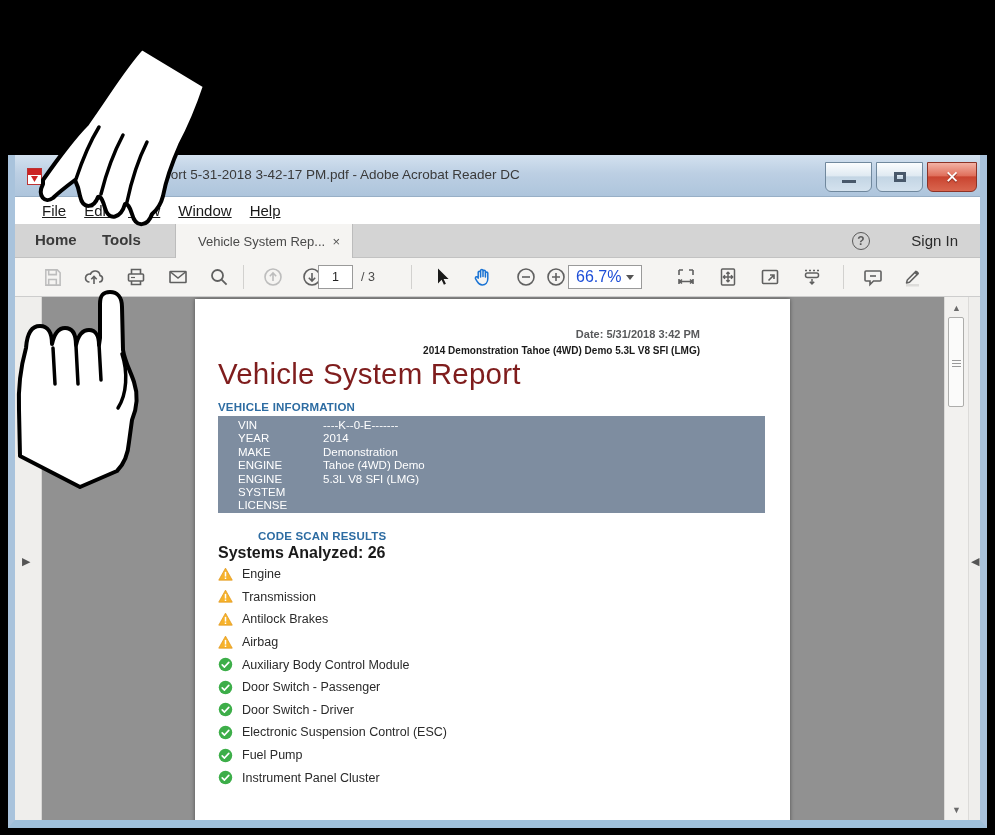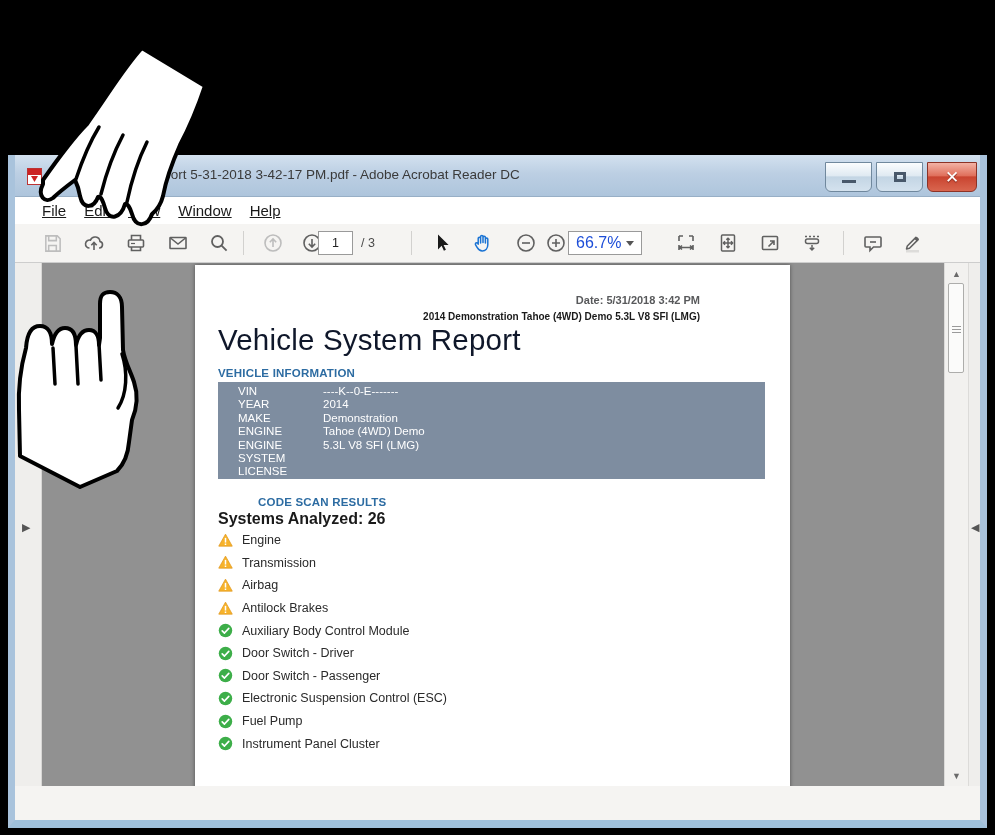--- a/index.html
+++ b/index.html
@@ -74,21 +74,21 @@
     border:1px solid #adadab; border-radius:2px; }
   #sb-thumb .grip { position:absolute; left:3px; top:42px; width:9px; border-top:1px solid #9a9a9a;
     box-shadow:0 3px 0 #9a9a9a, 0 6px 0 #9a9a9a; }
 
   
   #page { position:absolute; left:153px; top:2px; width:595px; height:560px; background:#fff;
     box-shadow:0 0 4px rgba(0,0,0,.45); }
   .rline { position:absolute; left:0; width:505px; text-align:right; white-space:nowrap; }
   #doc-date { top:29px; font-size:11px; font-weight:bold; color:#58595b; }
   #doc-vehicle { top:46px; font-size:10px; font-weight:bold; color:#1a1a1a; }
-  #doc-title { position:absolute; left:23px; top:58px; font-size:29.5px; color:#0f172a; letter-spacing:.2px; }
+  #doc-title { position:absolute; left:23px; top:58px; font-size:29.5px; color:#7f1d1d; letter-spacing:.2px; }
   .bluehead { position:absolute; left:23px; font-size:11.5px; font-weight:bold; color:#2d6ca2; letter-spacing:.2px; }
   #info-head { top:102px; }
   #scan-head { top:231px;margin-left:40px; }
   #info-table { position:absolute; left:23px; top:117px; width:547px; height:97px; background:#7e8da0;
     padding:3px 0 0 20px; }
   .irow { display:flex; height:13.4px; line-height:13.4px; font-size:11.5px; color:#fff; }
   .irow .l { width:85px; }
   #systems { position:absolute; left:23px; top:245px; font-size:16px; font-weight:bold; color:#1a1a1a; }
   #scan-list { position:absolute; left:23px; top:264px; width:420px; }
   .scan-item { height:22.6px; display:flex; align-items:center; }
@@ -124,20 +124,30 @@
     </div>
 
     <div id="menubar">
       <span class="menu-item">File</span>
       <span class="menu-item">Edit</span>
       <span class="menu-item">View</span>
       <span class="menu-item">Window</span>
       <span class="menu-item">Help</span>
     </div>
 
+    <div id="tabbar">
+      <span class="tab-plain" id="tab-home">Home</span>
+      <span class="tab-plain" id="tab-tools">Tools</span>
+      <div id="tab-doc">
+        <span class="lbl">Vehicle System Rep...</span>
+        <span class="x">×</span>
+      </div>
+      <span id="help-circ">?</span>
+      <span id="signin">Sign In</span>
+    </div>
 
     <div id="toolbar">
       <div class="tbtn" style="left:20px">
         <svg class="ic" width="21" height="21" viewBox="0 0 22 22" fill="none" stroke="#bdbdbd" stroke-width="1.6">
             <path d="M4 3h12l3 3v13H4z"></path>
             <path d="M7 3v5h8V3M7 19v-6h8v6"></path>
           </svg>
       </div>
       <div class="tbtn" style="left:62px">
         <svg class="ic" width="22" height="22" viewBox="0 0 22 22" fill="none" stroke="#606060" stroke-width="1.6">
@@ -319,50 +329,50 @@
                   <rect x="7.2" y="11.2" width="1.6" height="1.6" fill="#fff"></rect>
                 </svg>
                 <span class="sl">Transmission</span>
               </div>
             <div class="scan-item">
                 <svg class="si" viewBox="0 0 16 16">
                   <path d="M8 1.2 15.2 14H.8z" fill="#f7b32b" stroke="#e0961a" stroke-width=".8"></path>
                   <rect x="7.2" y="5.2" width="1.6" height="5" fill="#fff"></rect>
                   <rect x="7.2" y="11.2" width="1.6" height="1.6" fill="#fff"></rect>
                 </svg>
-                <span class="sl">Airbag</span>
+                <span class="sl">Antilock Brakes</span>
               </div>
             <div class="scan-item">
                 <svg class="si" viewBox="0 0 16 16">
                   <path d="M8 1.2 15.2 14H.8z" fill="#f7b32b" stroke="#e0961a" stroke-width=".8"></path>
                   <rect x="7.2" y="5.2" width="1.6" height="5" fill="#fff"></rect>
                   <rect x="7.2" y="11.2" width="1.6" height="1.6" fill="#fff"></rect>
                 </svg>
-                <span class="sl">Antilock Brakes</span>
+                <span class="sl">Airbag</span>
               </div>
             <div class="scan-item">
                 <svg class="si" viewBox="0 0 16 16">
                   <circle cx="8" cy="8" r="7.2" fill="#3dae49"></circle>
                   <path d="m4.5 8.3 2.4 2.4 4.6-5" fill="none" stroke="#fff" stroke-width="1.8" stroke-linecap="round" stroke-linejoin="round"></path>
                 </svg>
                 <span class="sl">Auxiliary Body Control Module</span>
               </div>
             <div class="scan-item">
                 <svg class="si" viewBox="0 0 16 16">
                   <circle cx="8" cy="8" r="7.2" fill="#3dae49"></circle>
                   <path d="m4.5 8.3 2.4 2.4 4.6-5" fill="none" stroke="#fff" stroke-width="1.8" stroke-linecap="round" stroke-linejoin="round"></path>
                 </svg>
+                <span class="sl">Door Switch - Passenger</span>
+              </div>
+            <div class="scan-item">
+                <svg class="si" viewBox="0 0 16 16">
+                  <circle cx="8" cy="8" r="7.2" fill="#3dae49"></circle>
+                  <path d="m4.5 8.3 2.4 2.4 4.6-5" fill="none" stroke="#fff" stroke-width="1.8" stroke-linecap="round" stroke-linejoin="round"></path>
+                </svg>
                 <span class="sl">Door Switch - Driver</span>
-              </div>
-            <div class="scan-item">
-                <svg class="si" viewBox="0 0 16 16">
-                  <circle cx="8" cy="8" r="7.2" fill="#3dae49"></circle>
-                  <path d="m4.5 8.3 2.4 2.4 4.6-5" fill="none" stroke="#fff" stroke-width="1.8" stroke-linecap="round" stroke-linejoin="round"></path>
-                </svg>
-                <span class="sl">Door Switch - Passenger</span>
               </div>
             <div class="scan-item">
                 <svg class="si" viewBox="0 0 16 16">
                   <circle cx="8" cy="8" r="7.2" fill="#3dae49"></circle>
                   <path d="m4.5 8.3 2.4 2.4 4.6-5" fill="none" stroke="#fff" stroke-width="1.8" stroke-linecap="round" stroke-linejoin="round"></path>
                 </svg>
                 <span class="sl">Electronic Suspension Control (ESC)</span>
               </div>
             <div class="scan-item">
                 <svg class="si" viewBox="0 0 16 16">

